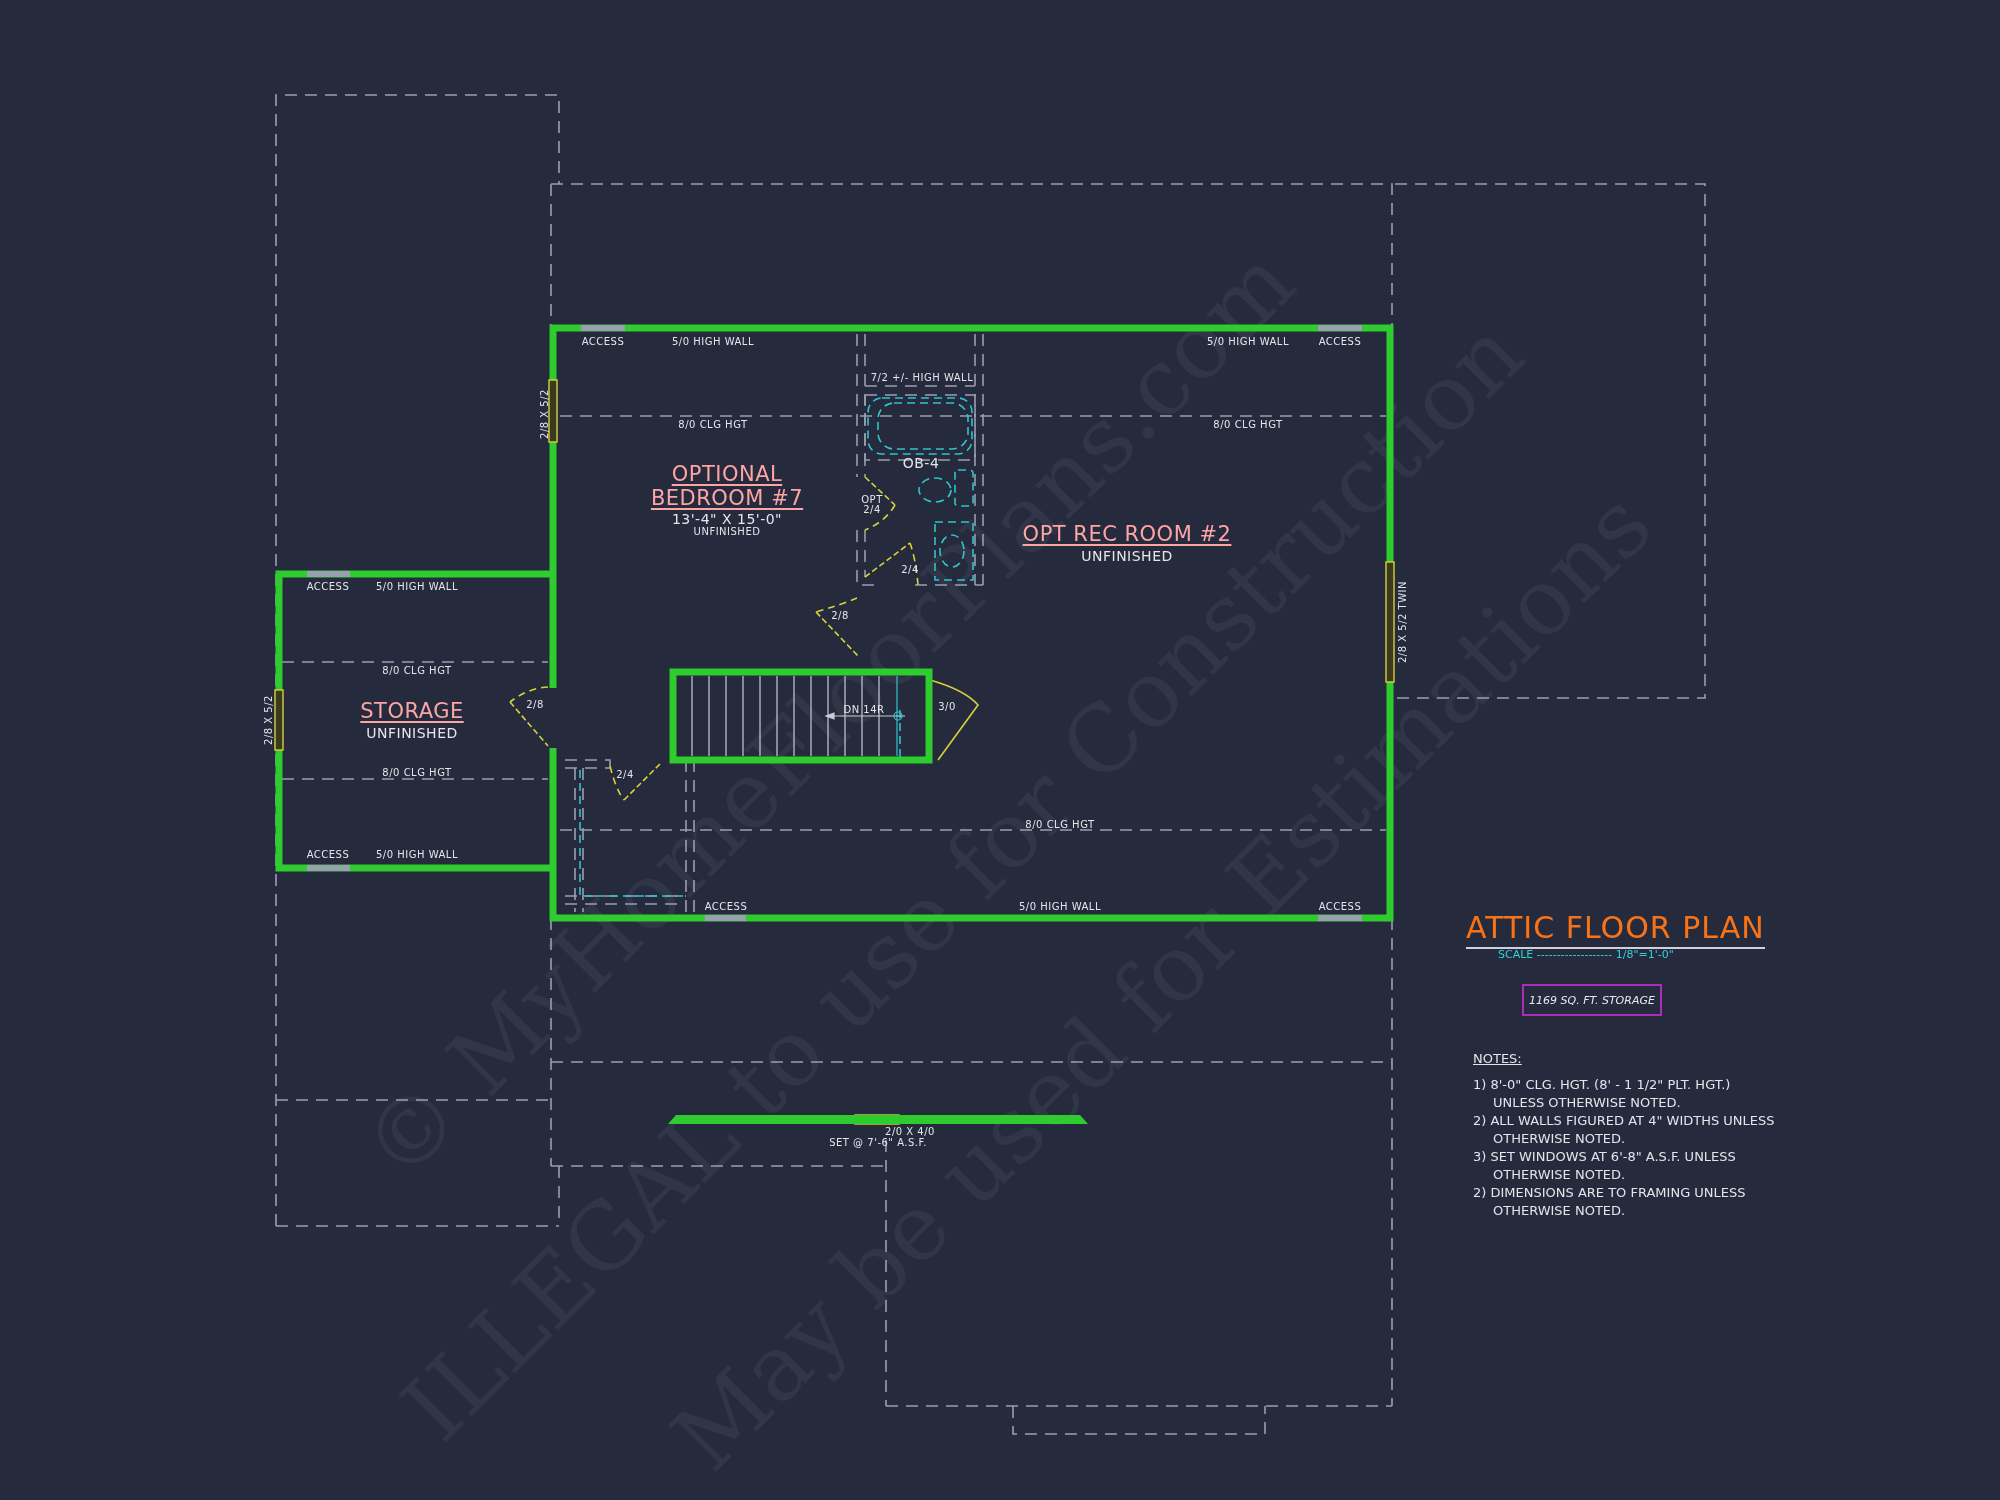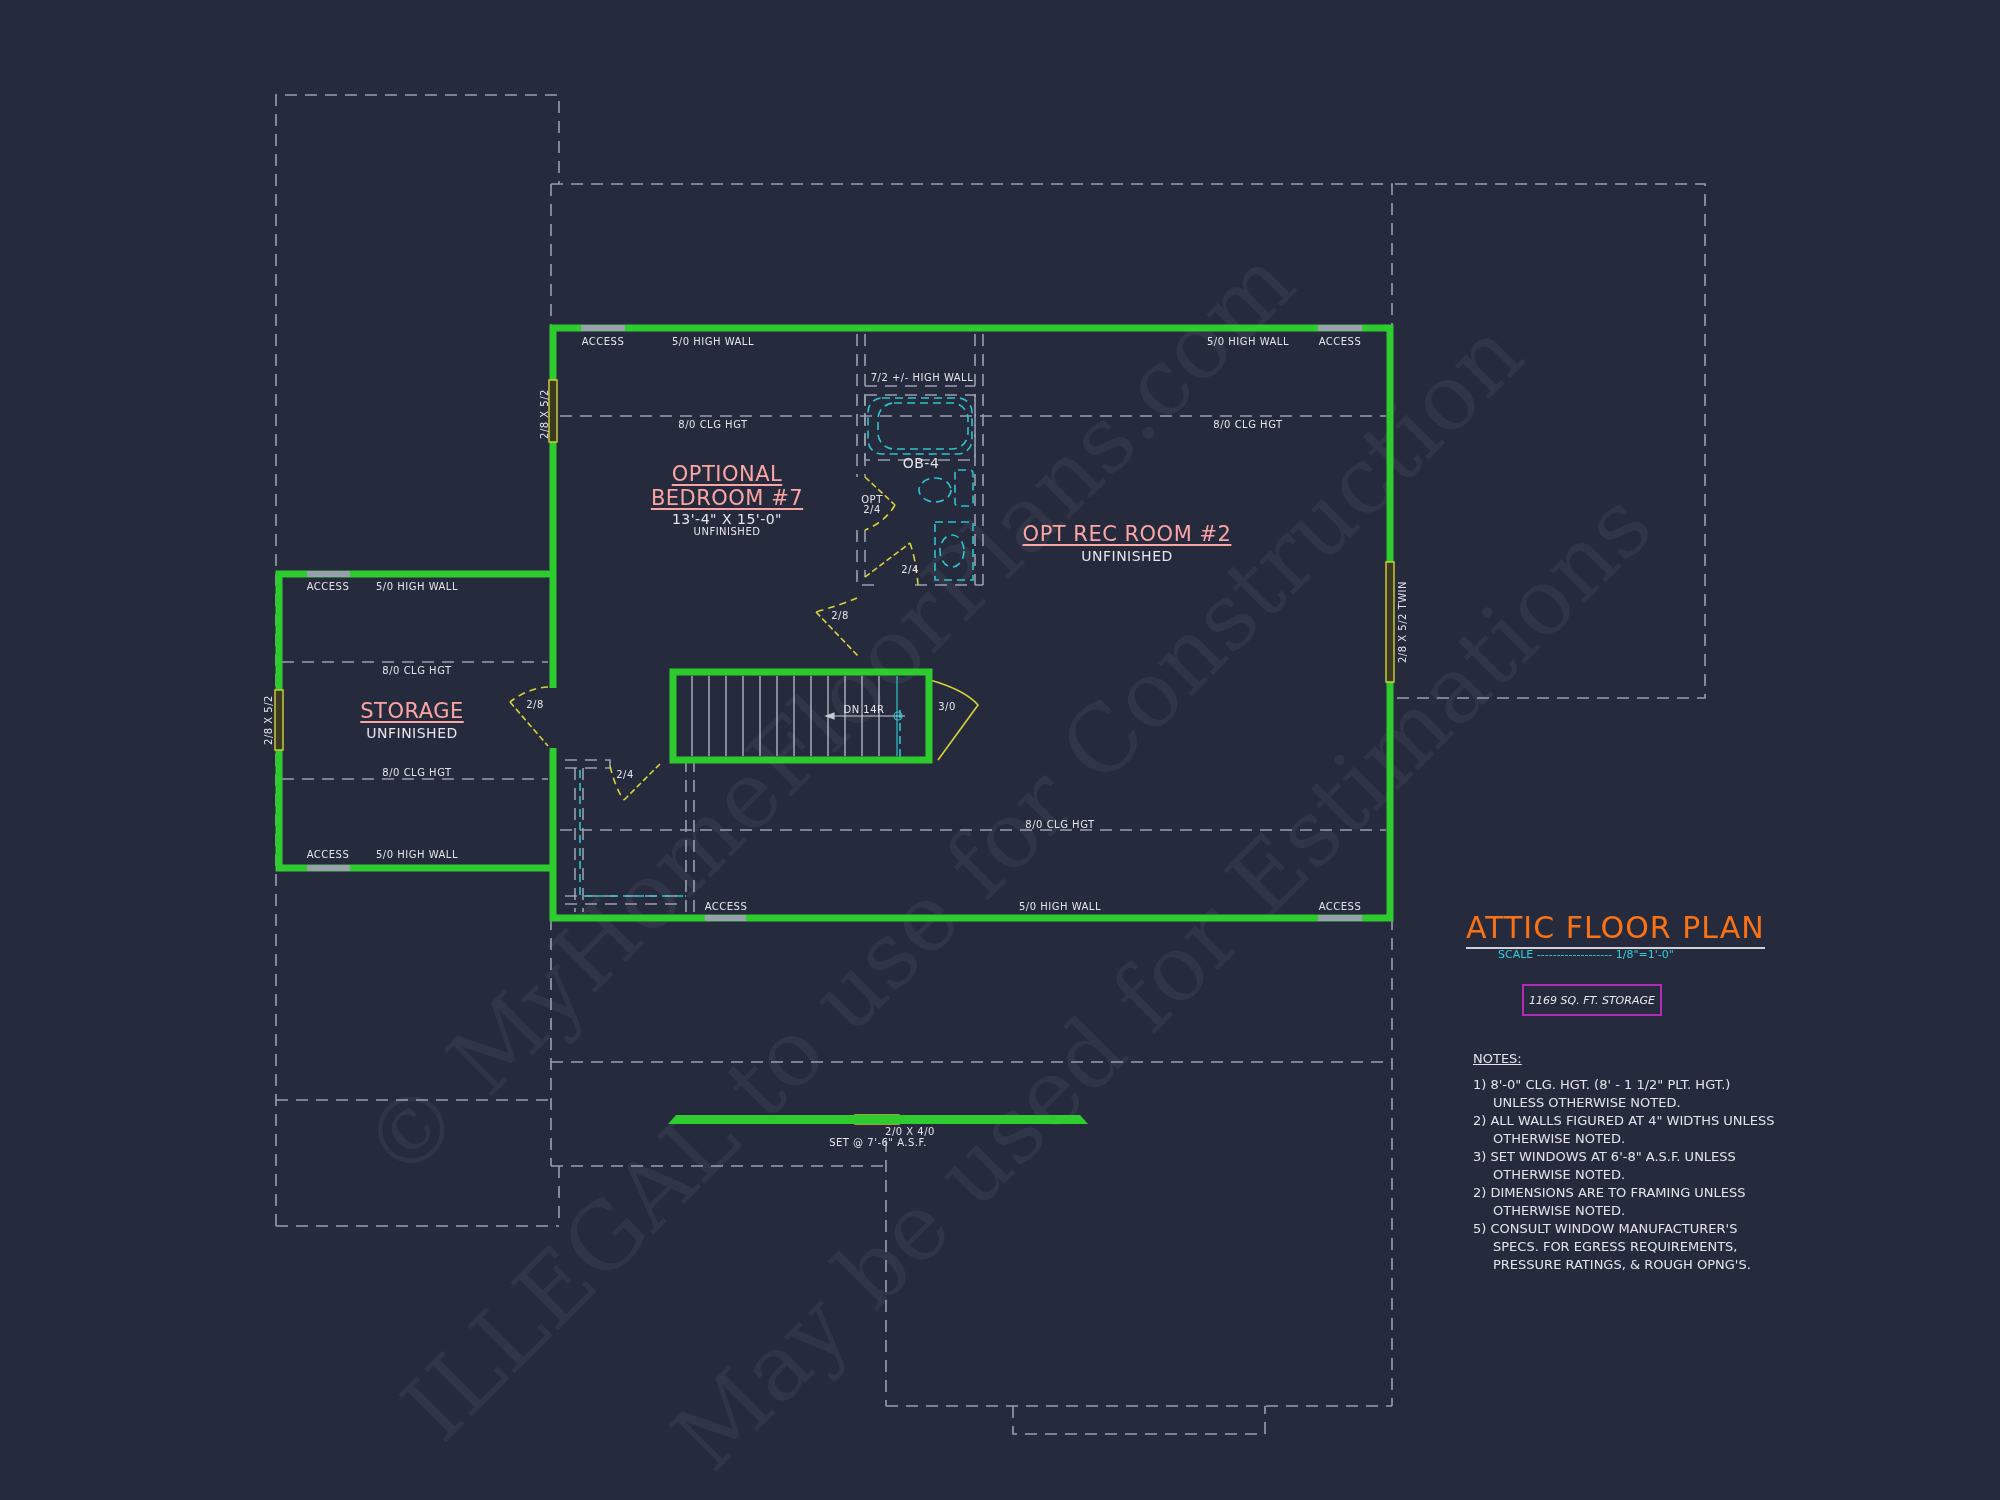--- a/index.html
+++ b/index.html
@@ -190,18 +190,17 @@
   <span>1/8"=1'-0"</span>
 </div>
 <div class="storage-box">1169 SQ. FT. STORAGE</div>
 
 <div class="notes">
   <div class="nh">NOTES:</div>
   <div class="ni">1) 8'-0"  CLG. HGT. (8' - 1 1/2" PLT. HGT.) UNLESS OTHERWISE NOTED.</div>
   <div class="ni">2) ALL  WALLS FIGURED AT 4" WIDTHS UNLESS OTHERWISE NOTED.</div>
   <div class="ni">3) SET WINDOWS AT 6'-8" A.S.F. UNLESS OTHERWISE NOTED.</div>
   <div class="ni">2) DIMENSIONS ARE TO FRAMING UNLESS OTHERWISE NOTED.</div>
-  <div class="ni">5) CONSULT WINDOW MANUFACTURER'S SPECS. FOR EGRESS REQUIREMENTS, PRESSURE RATINGS, &amp; ROUGH OPNG'S.</div>
 </div>
 
 <style>
   .notes .ni { width:290px; }
 </style>
 
 </body></html>

